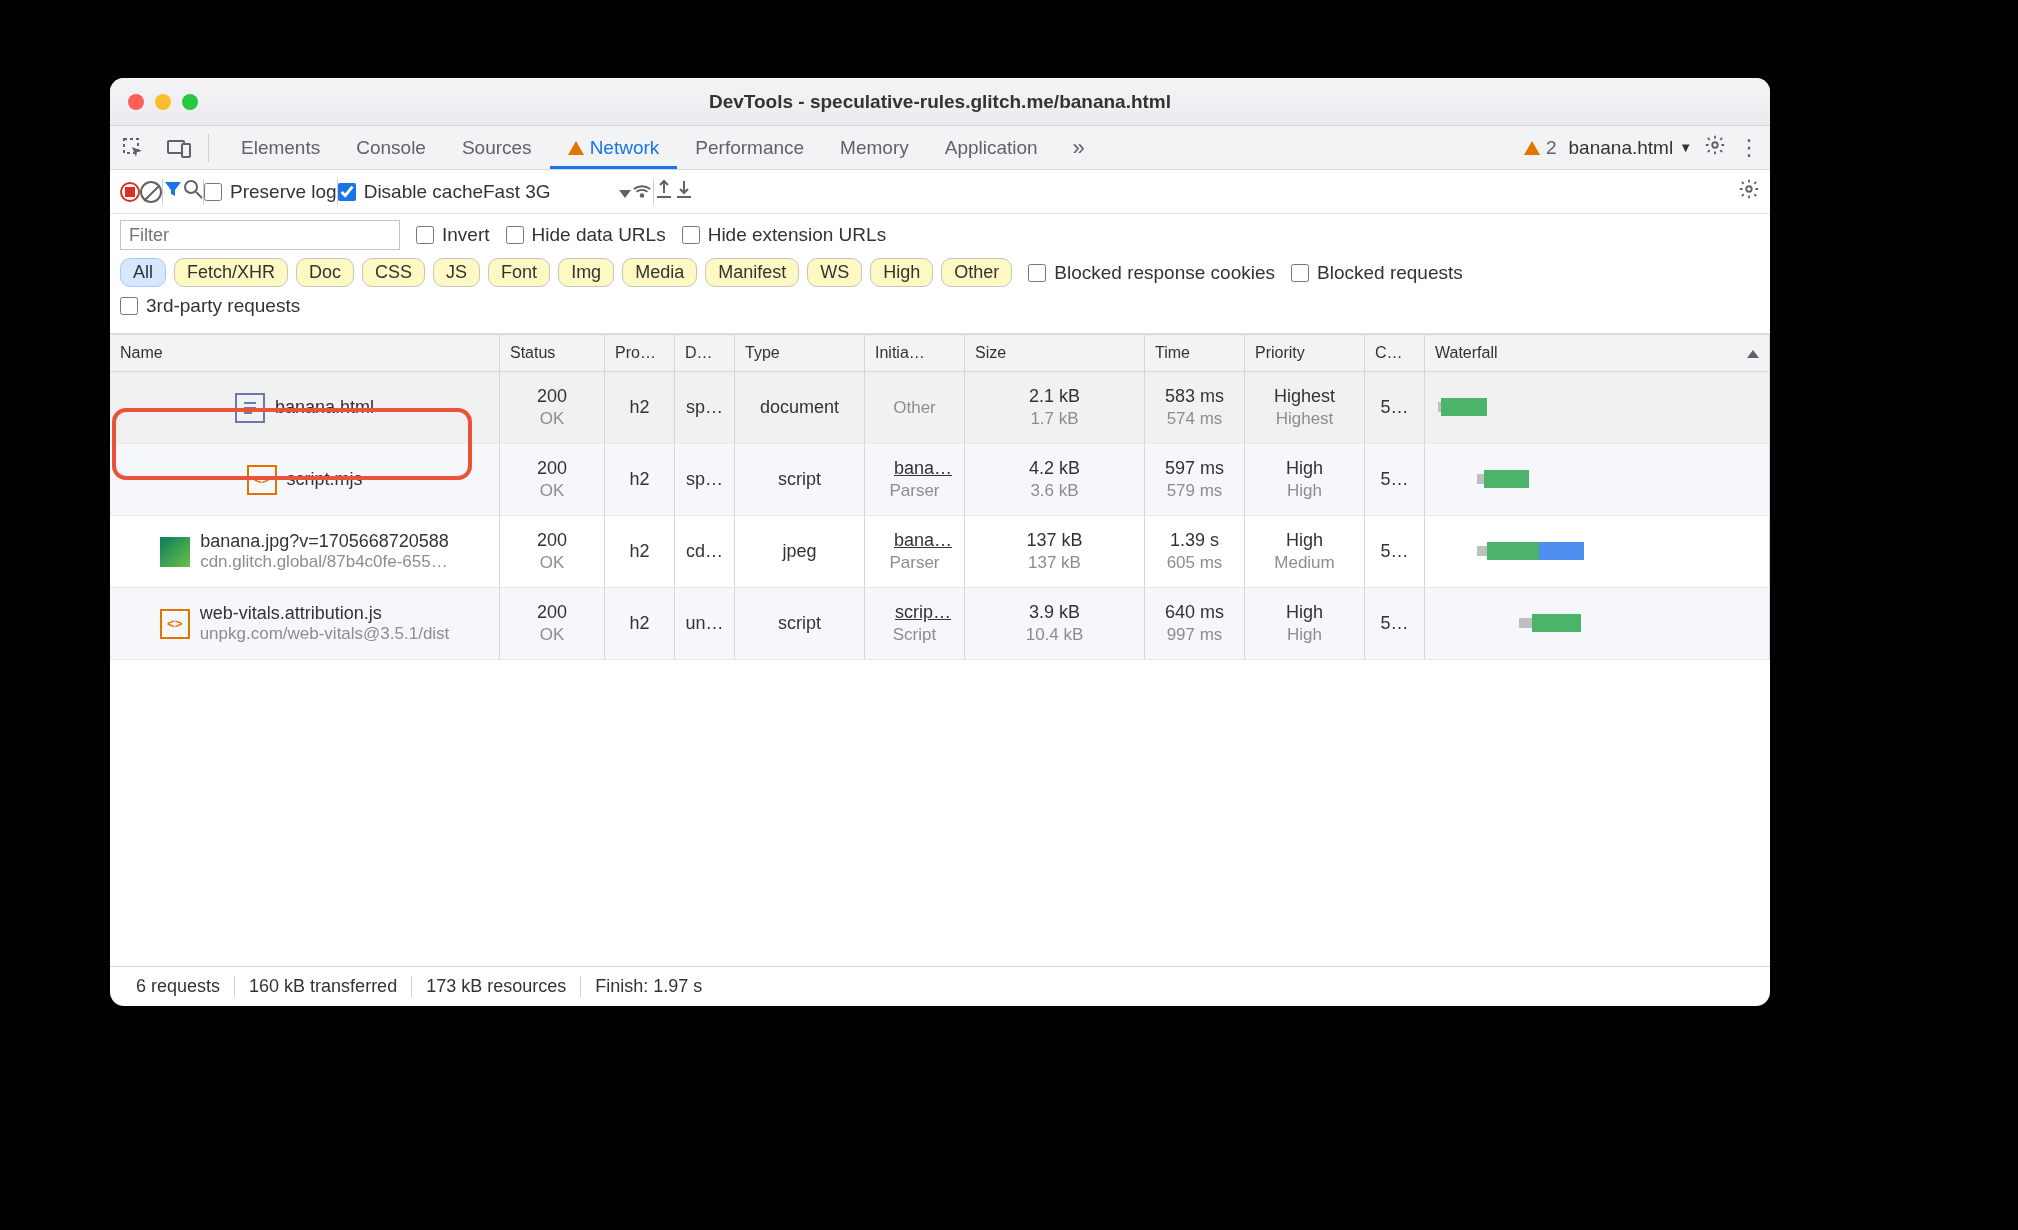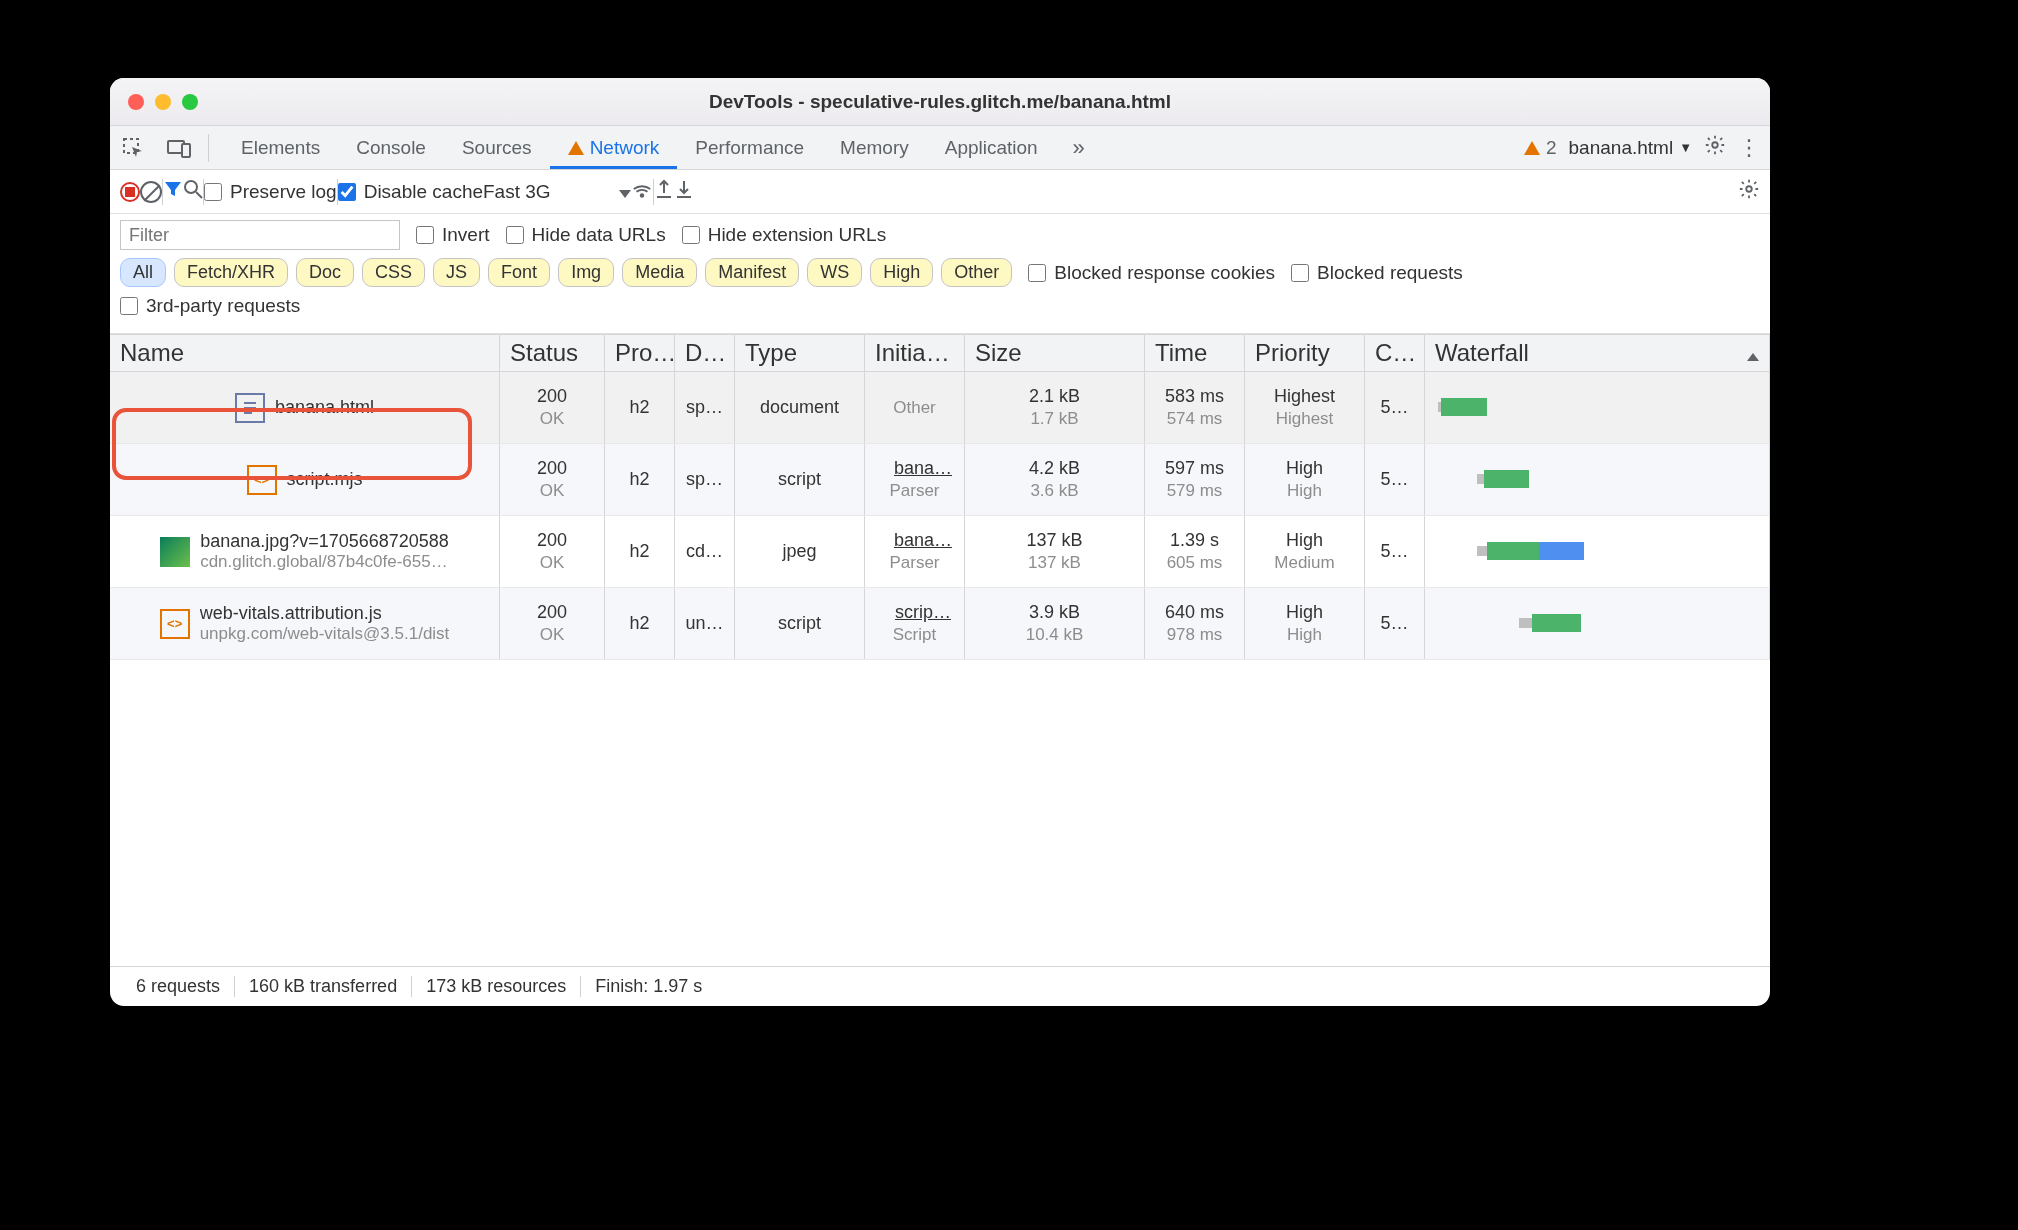--- a/index.html
+++ b/index.html
@@ -32,21 +32,21 @@
   .cb input { width:18px; height:18px; accent-color:#1a73e8; }
   .throttle { display:flex; align-items:center; gap:4px;}
   .chev-down::after{content:"";display:inline-block;border-left:6px solid transparent;border-right:6px solid transparent;border-top:8px solid #5f6368;}
   .tool-ic { color:#5f6368; font-size:20px;}
   .filterbar { border-bottom:1px solid #e0e0e0; padding:6px 10px 8px 10px; font-size:19px; color:#333; }
   .filterbar .row { display:flex; align-items:center; gap:16px; flex-wrap:wrap; margin-bottom:8px;}
   .filterbar input.fin { width:280px; height:30px; border:1px solid #c4c4c4; padding:0 8px; font-size:18px; color:#333; }
   .chips { display:flex; gap:8px; flex-wrap:wrap;}
   .chip { border:1px solid #c4c4c4; border-radius:10px; padding:3px 12px; font-size:18px; color:#333; background:#fef9c3; cursor:pointer;}
   .chip.on { background:#d6e7ff; border-color:#a8c7ff;}
-  .grid-head { display:flex; background:#f1f3f4; border-top:1px solid #d6d6d8; border-bottom:1px solid #d6d6d8; height:38px; font-size:24px; color:#333;}
+  .grid-head { display:flex; background:#f1f3f4; border-top:1px solid #d6d6d8; border-bottom:1px solid #d6d6d8; height:38px; font-size:16px; color:#333;}
   .col { border-right:1px solid #d6d6d8; padding:6px 10px; overflow:hidden; white-space:nowrap; text-overflow:ellipsis; display:flex; align-items:center;}
   .c-name{width:390px;} .c-status{width:105px;} .c-proto{width:70px;} .c-dom{width:60px;} .c-type{width:130px;}
   .c-init{width:100px;} .c-size{width:180px;justify-content:flex-end;text-align:right;} .c-time{width:100px;justify-content:flex-end;text-align:right;}
   .c-prio{width:120px;} .c-conn{width:60px;} .c-wf{flex:1; position:relative;gap:48px;}
   .grid-body{flex:1; overflow:auto;}
   .row-net { display:flex; height:72px; border-bottom:1px solid #e8e8e8; font-size:18px; color:#333;}
   .row-net:nth-child(odd){background:#fff;} .row-net:nth-child(even){background:#f6f7fb;}
   .row-net.hl{background:#f1f1f1;}
   .row-net .col{display:flex;flex-direction:column;justify-content:center;gap:2px;}
   .sub{color:#8d8d8d;font-size:17px;}
@@ -420,21 +420,21 @@
         <div class="col c-init">
           <span class="link">scrip…</span>
           <span class="sub">Script</span>
         </div>
         <div class="col c-size">
           <span>3.9 kB</span>
           <span class="sub">10.4 kB</span>
         </div>
         <div class="col c-time">
           <span>640 ms</span>
-          <span class="sub">978 ms</span>
+          <span class="sub">997 ms</span>
         </div>
         <div class="col c-prio">
           <span>High</span>
           <span class="sub">High</span>
         </div>
         <div class="col c-conn">5…</div>
         <div class="col c-wf">
           <div class="track">
             <div class="bar wait thin" style="left: 26%; width: 4%;"></div>
             <div class="bar dl" style="left: 30%; width: 15%;"></div>

